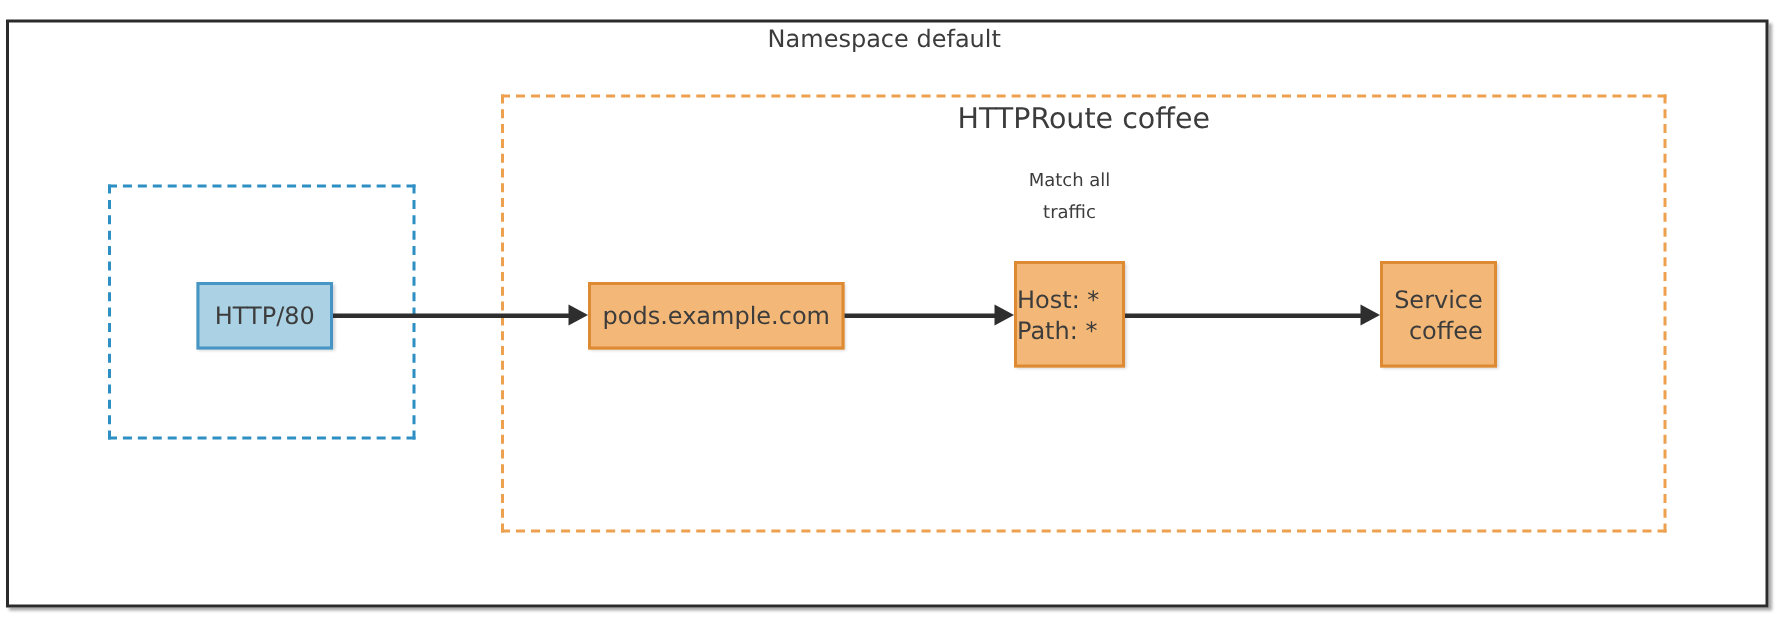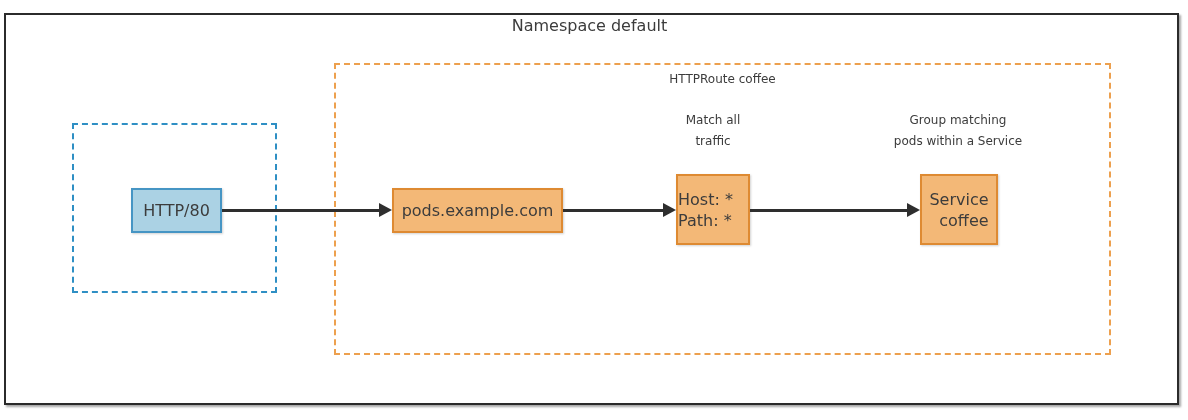--- a/index.html
+++ b/index.html
@@ -28,21 +28,21 @@
   
   .group-gateway{
     left:72px; top:123px; width:201px; height:166px;
     border:2px dashed var(--blue-dashed);
   }
   .group-httproute{
     left:334px; top:63px; width:773px; height:288px;
     border:2px dashed var(--orange-dashed);
   }
   .group-title{
-    text-align:center; font-size:12px; line-height:20px;
+    text-align:center; font-size:19px; line-height:20px;
   }
   .gateway-title{ left:72px; top:128px; width:205px; }
   .httproute-title{ left:334px; top:69px; width:777px; }
   
   .node{
     display:flex; align-items:center; justify-content:center;
     font-size:16px; line-height:21px; text-align:center;
     box-shadow:1px 1px 2px rgba(0,0,0,0.18);
   }
   .node-blue{ background:var(--blue-fill); border:2px solid var(--blue-border); }
@@ -97,22 +97,20 @@
     <span>pods.example.com</span>
   </div>
 
   <div class="abs annotation annotation-match">Match all
 traffic</div>
   <div class="abs node node-orange node-match">
     <span class="multiline">Host: *
 Path: *</span>
   </div>
 
-  <div class="abs annotation annotation-service">Group matching
-pods within a Service</div>
   <div class="abs node node-orange node-service">
     <span class="multiline">Service
 coffee</span>
   </div>
 
   <div class="abs arrow arrow1">
     <div class="shaft"></div>
     <div class="head"></div>
   </div>
   <div class="abs arrow arrow2">

